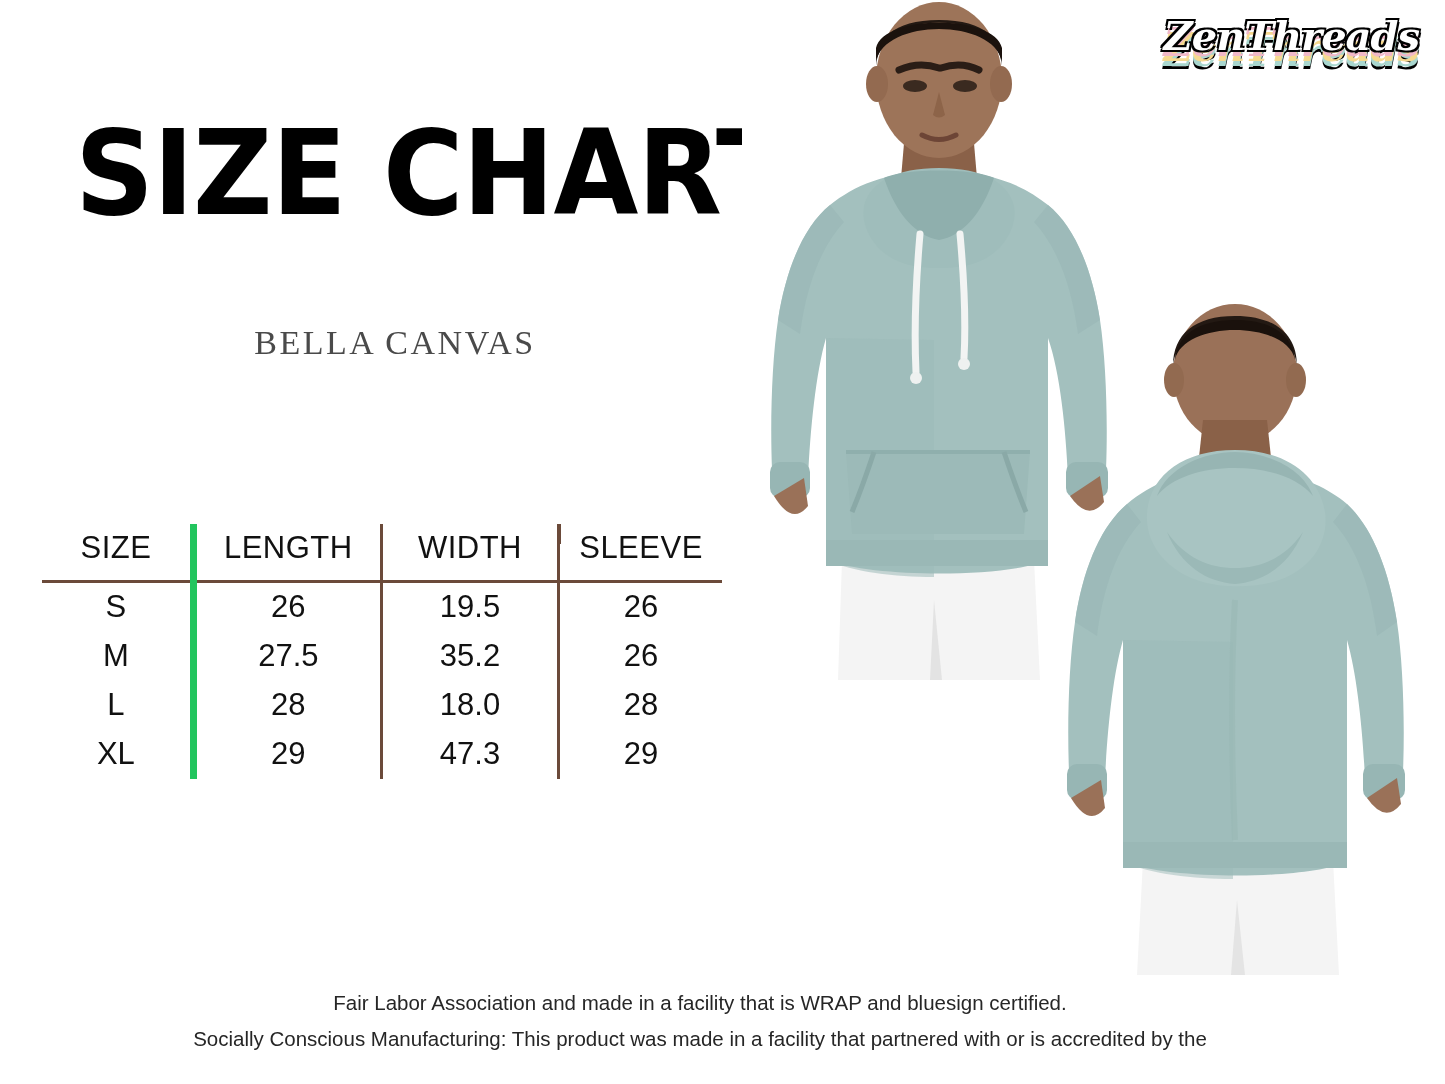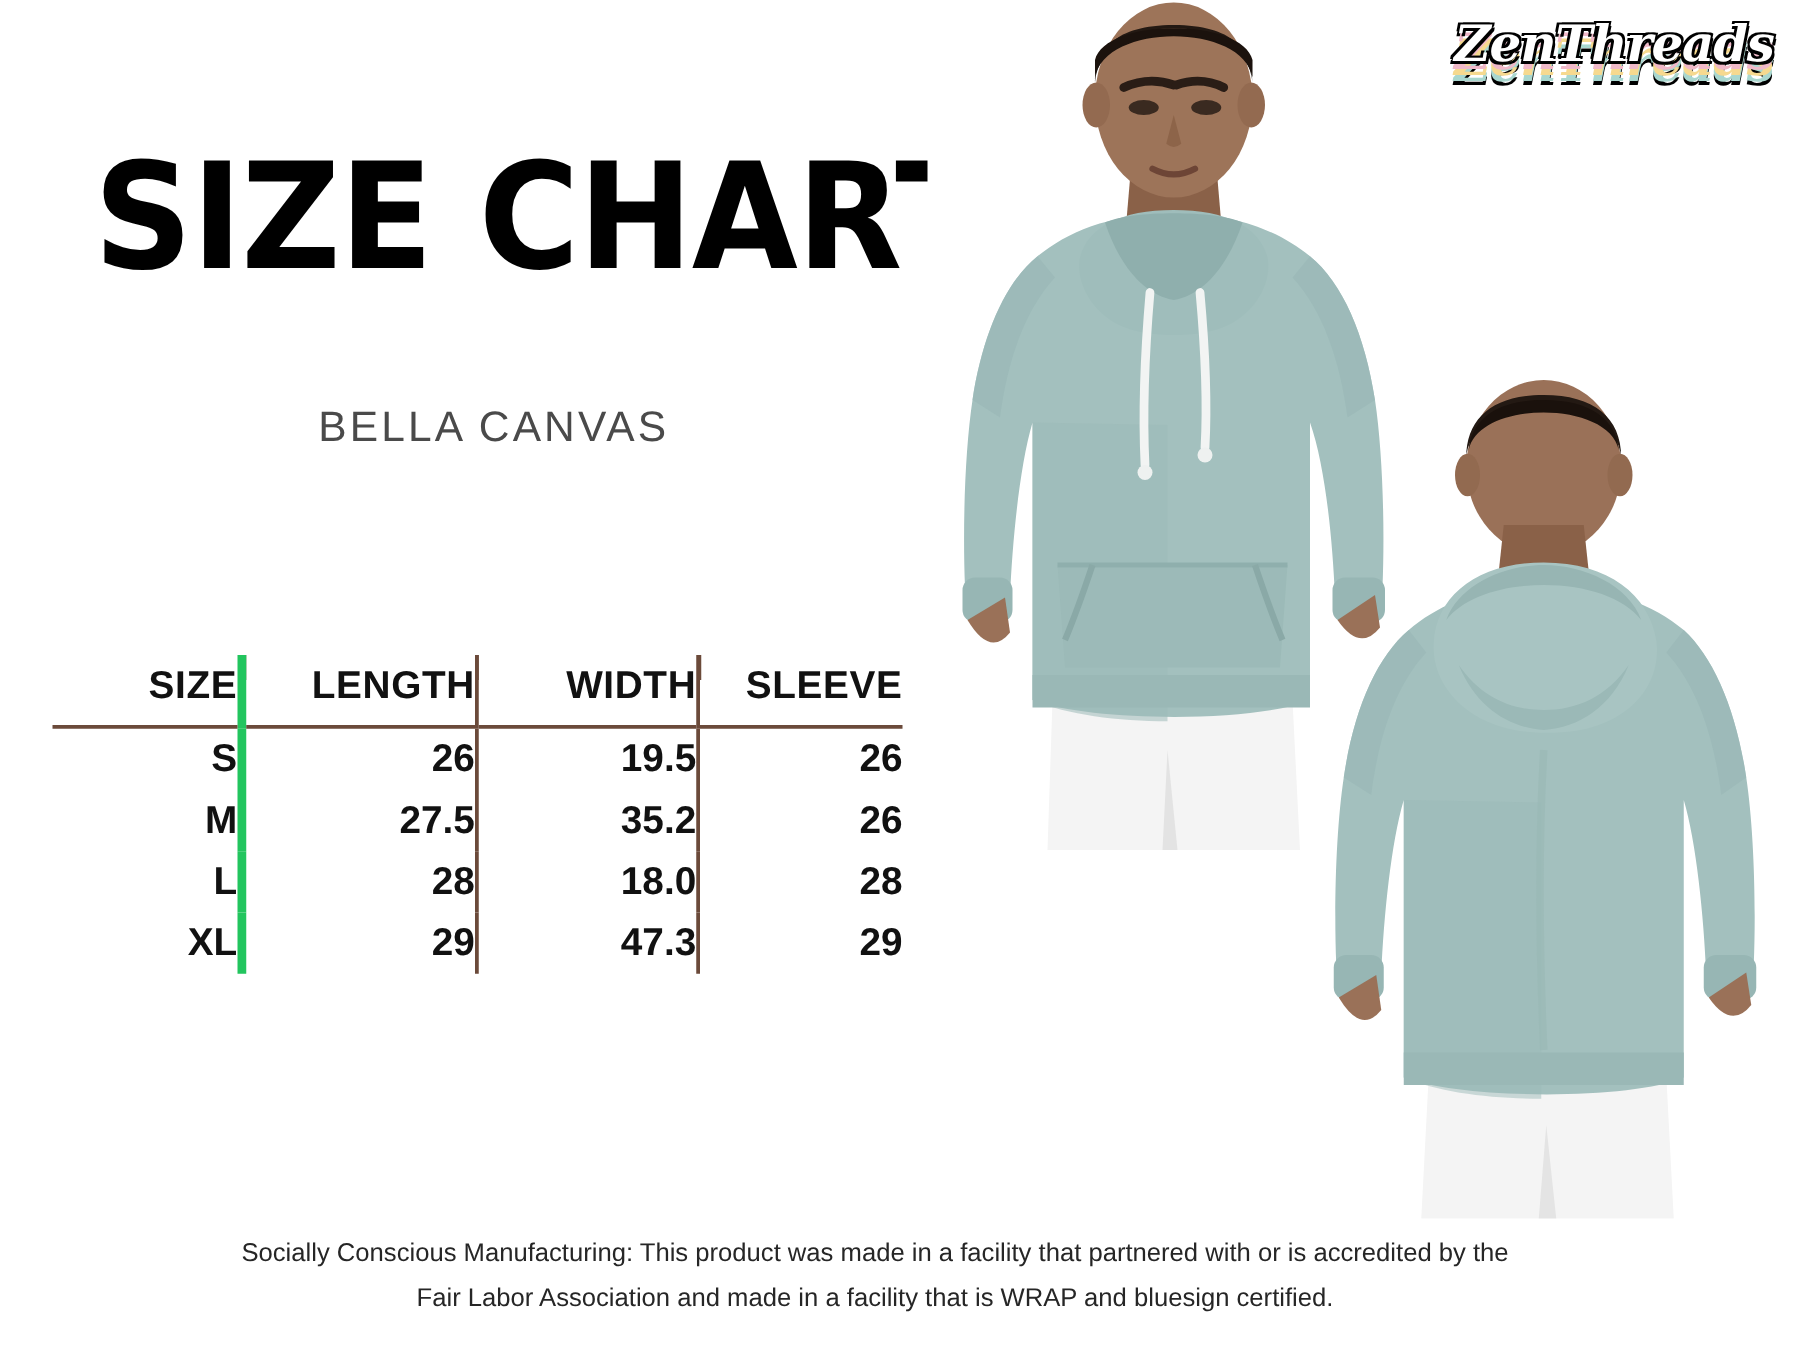--- a/index.html
+++ b/index.html
@@ -43,38 +43,38 @@
   #subtitle-block {
     position: absolute;
     left: 75px;
     top: 318px;
     width: 640px;
     text-align: center;
     color: #4a4a4a;
     font-size: 34px;
     letter-spacing: 2.5px;
     line-height: 1.45;
-    font-family: Liberation Sans, sans-serif;
+    font-family: Liberation Serif, serif;
   }
   #subtitle-block .sub-line { display: block; }
 
   
   #size-table {
     position: absolute;
     left: 42px;
     top: 524px;
     width: 680px;
     border-collapse: collapse;
     font-size: 31px;
     color: #111;
   }
   #size-table th,
   #size-table td {
-    text-align: right;
-    font-weight: 700;
+    text-align: center;
+    font-weight: 400;
     padding: 6px 0 7px 0;
     white-space: nowrap;
   }
   #size-table thead th {
     font-size: 31px;
     padding-bottom: 14px;
     letter-spacing: 0.5px;
   }
   
   #size-table th:nth-child(1),
@@ -313,15 +313,15 @@
 
     <rect x="106" y="542" width="224" height="26" fill="#9ab8b6"></rect>
   </svg>
 </div>
 
 <div id="logo">
   <div id="logo-text">ZenThreads</div>
 </div>
 
 <div id="footer-note">
+  <span class="foot-line">Fair Labor Association and made in a facility that is WRAP and bluesign certified.</span>
   <span class="foot-line">Socially Conscious Manufacturing: This product was made in a facility that partnered with or is accredited by the</span>
-  <span class="foot-line">Fair Labor Association and made in a facility that is WRAP and bluesign certified.</span>
 </div>
 
 </body></html>

